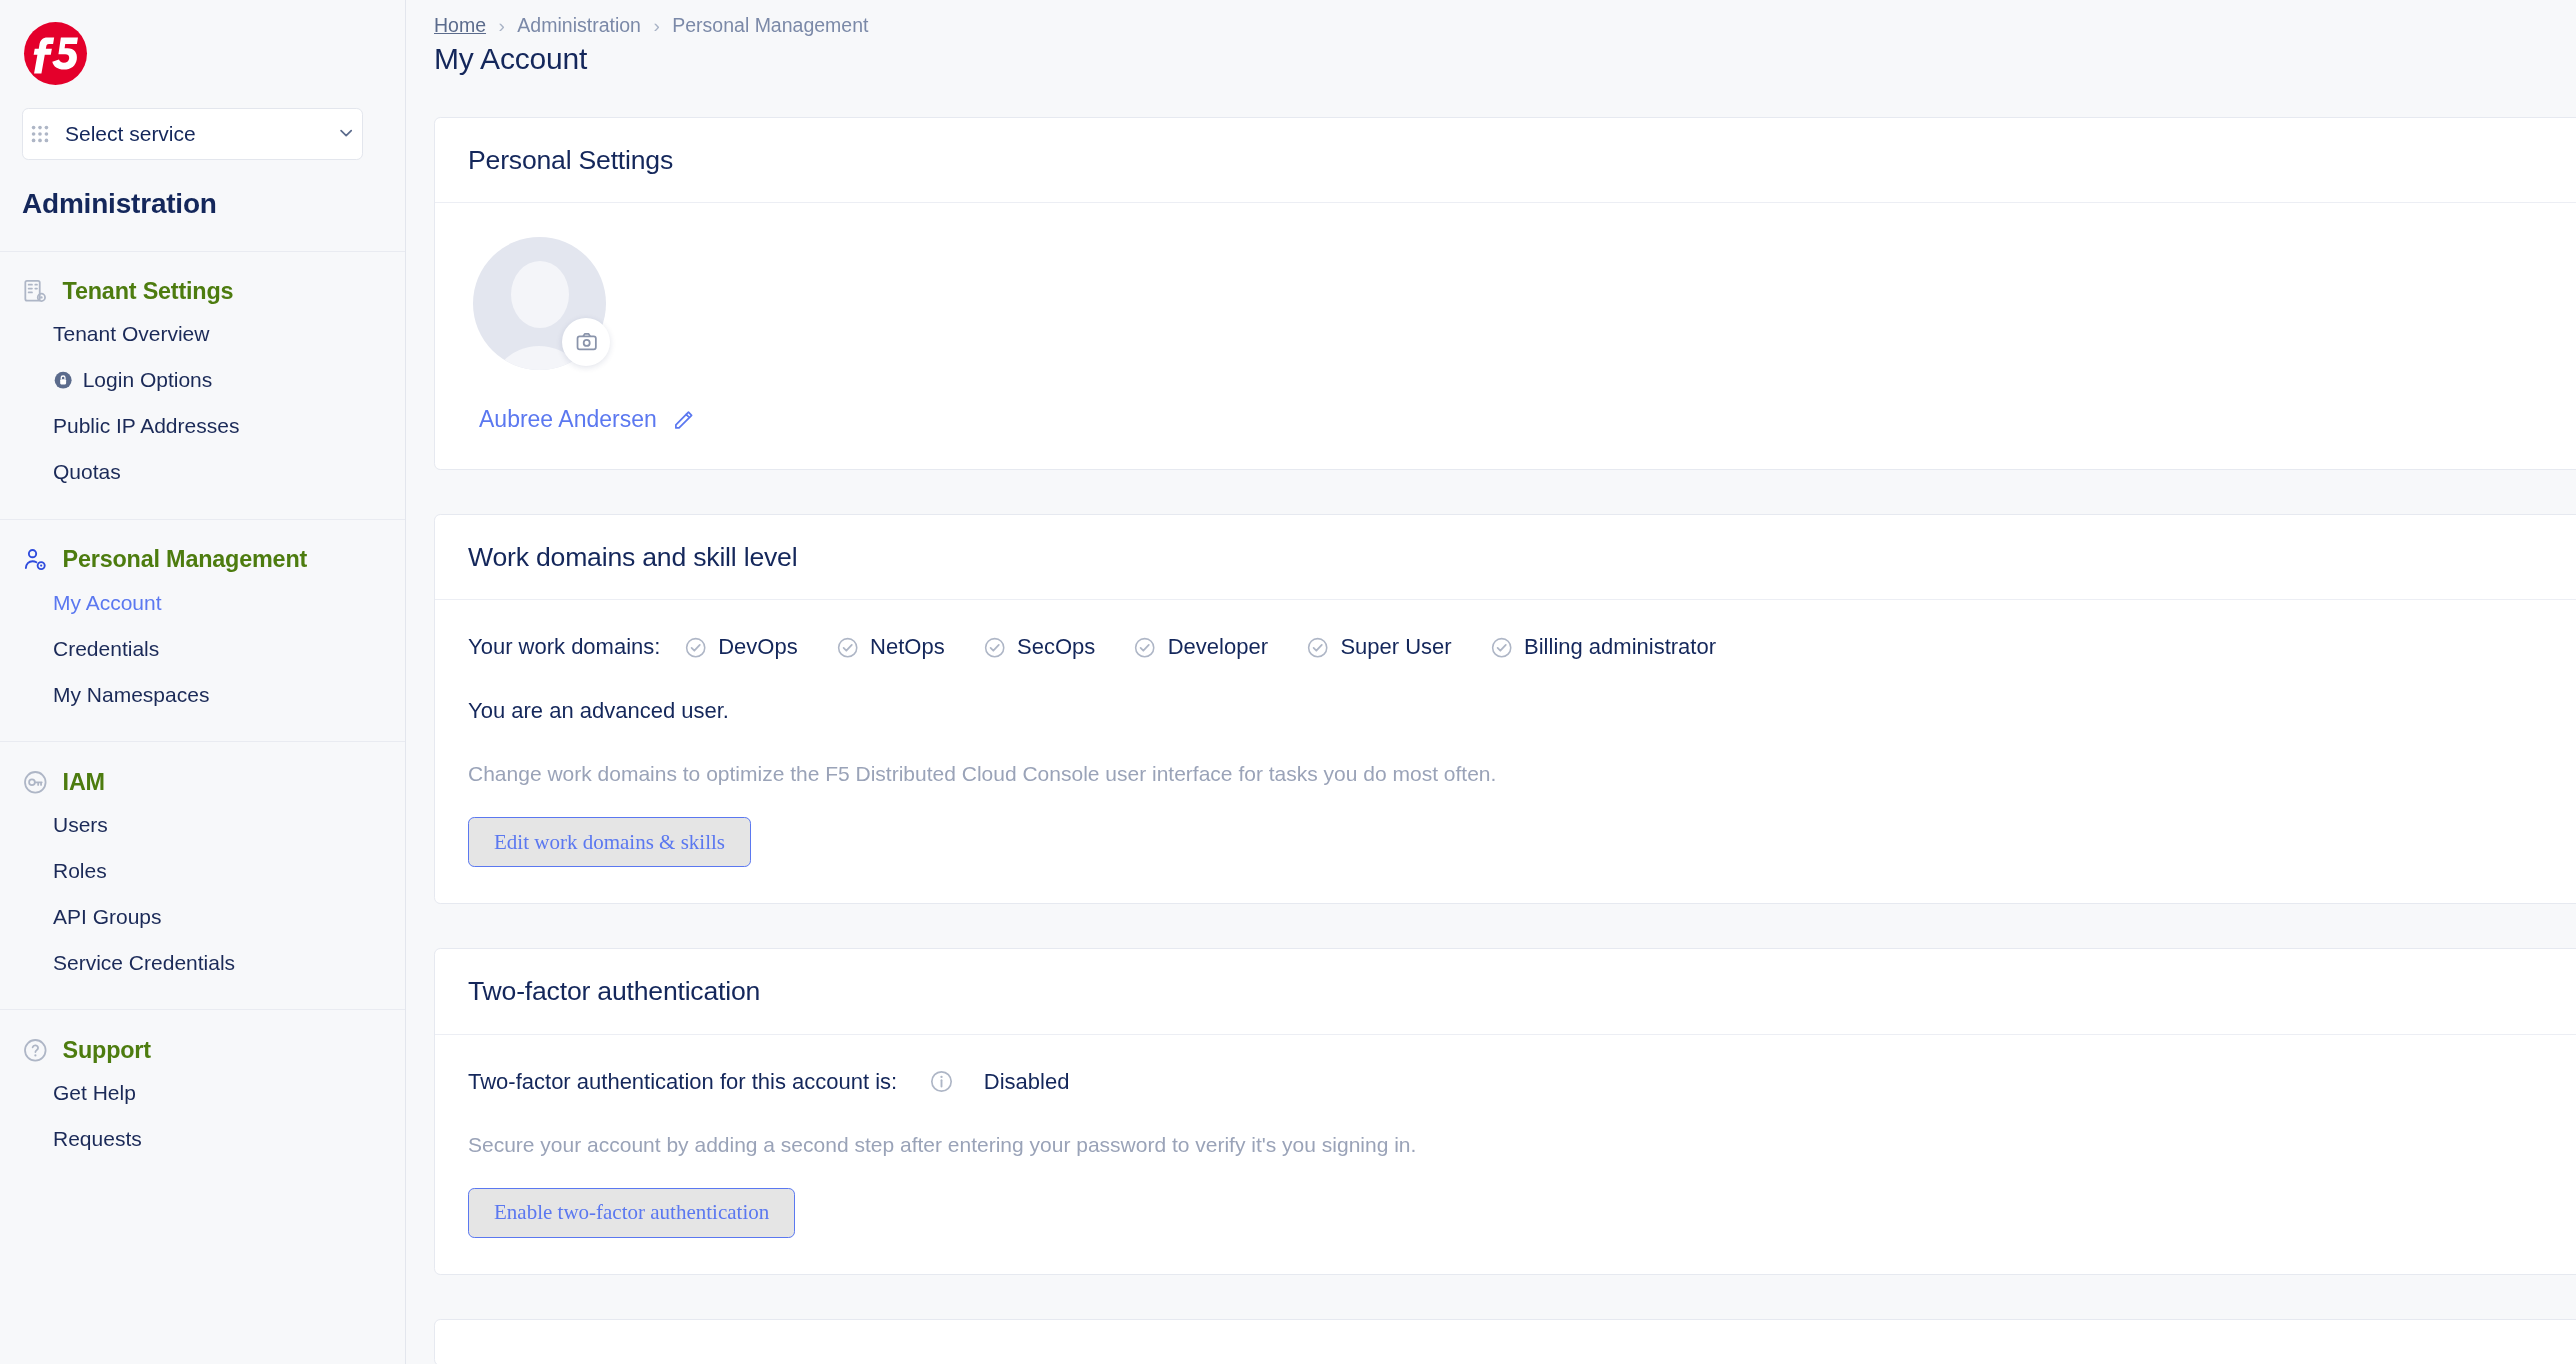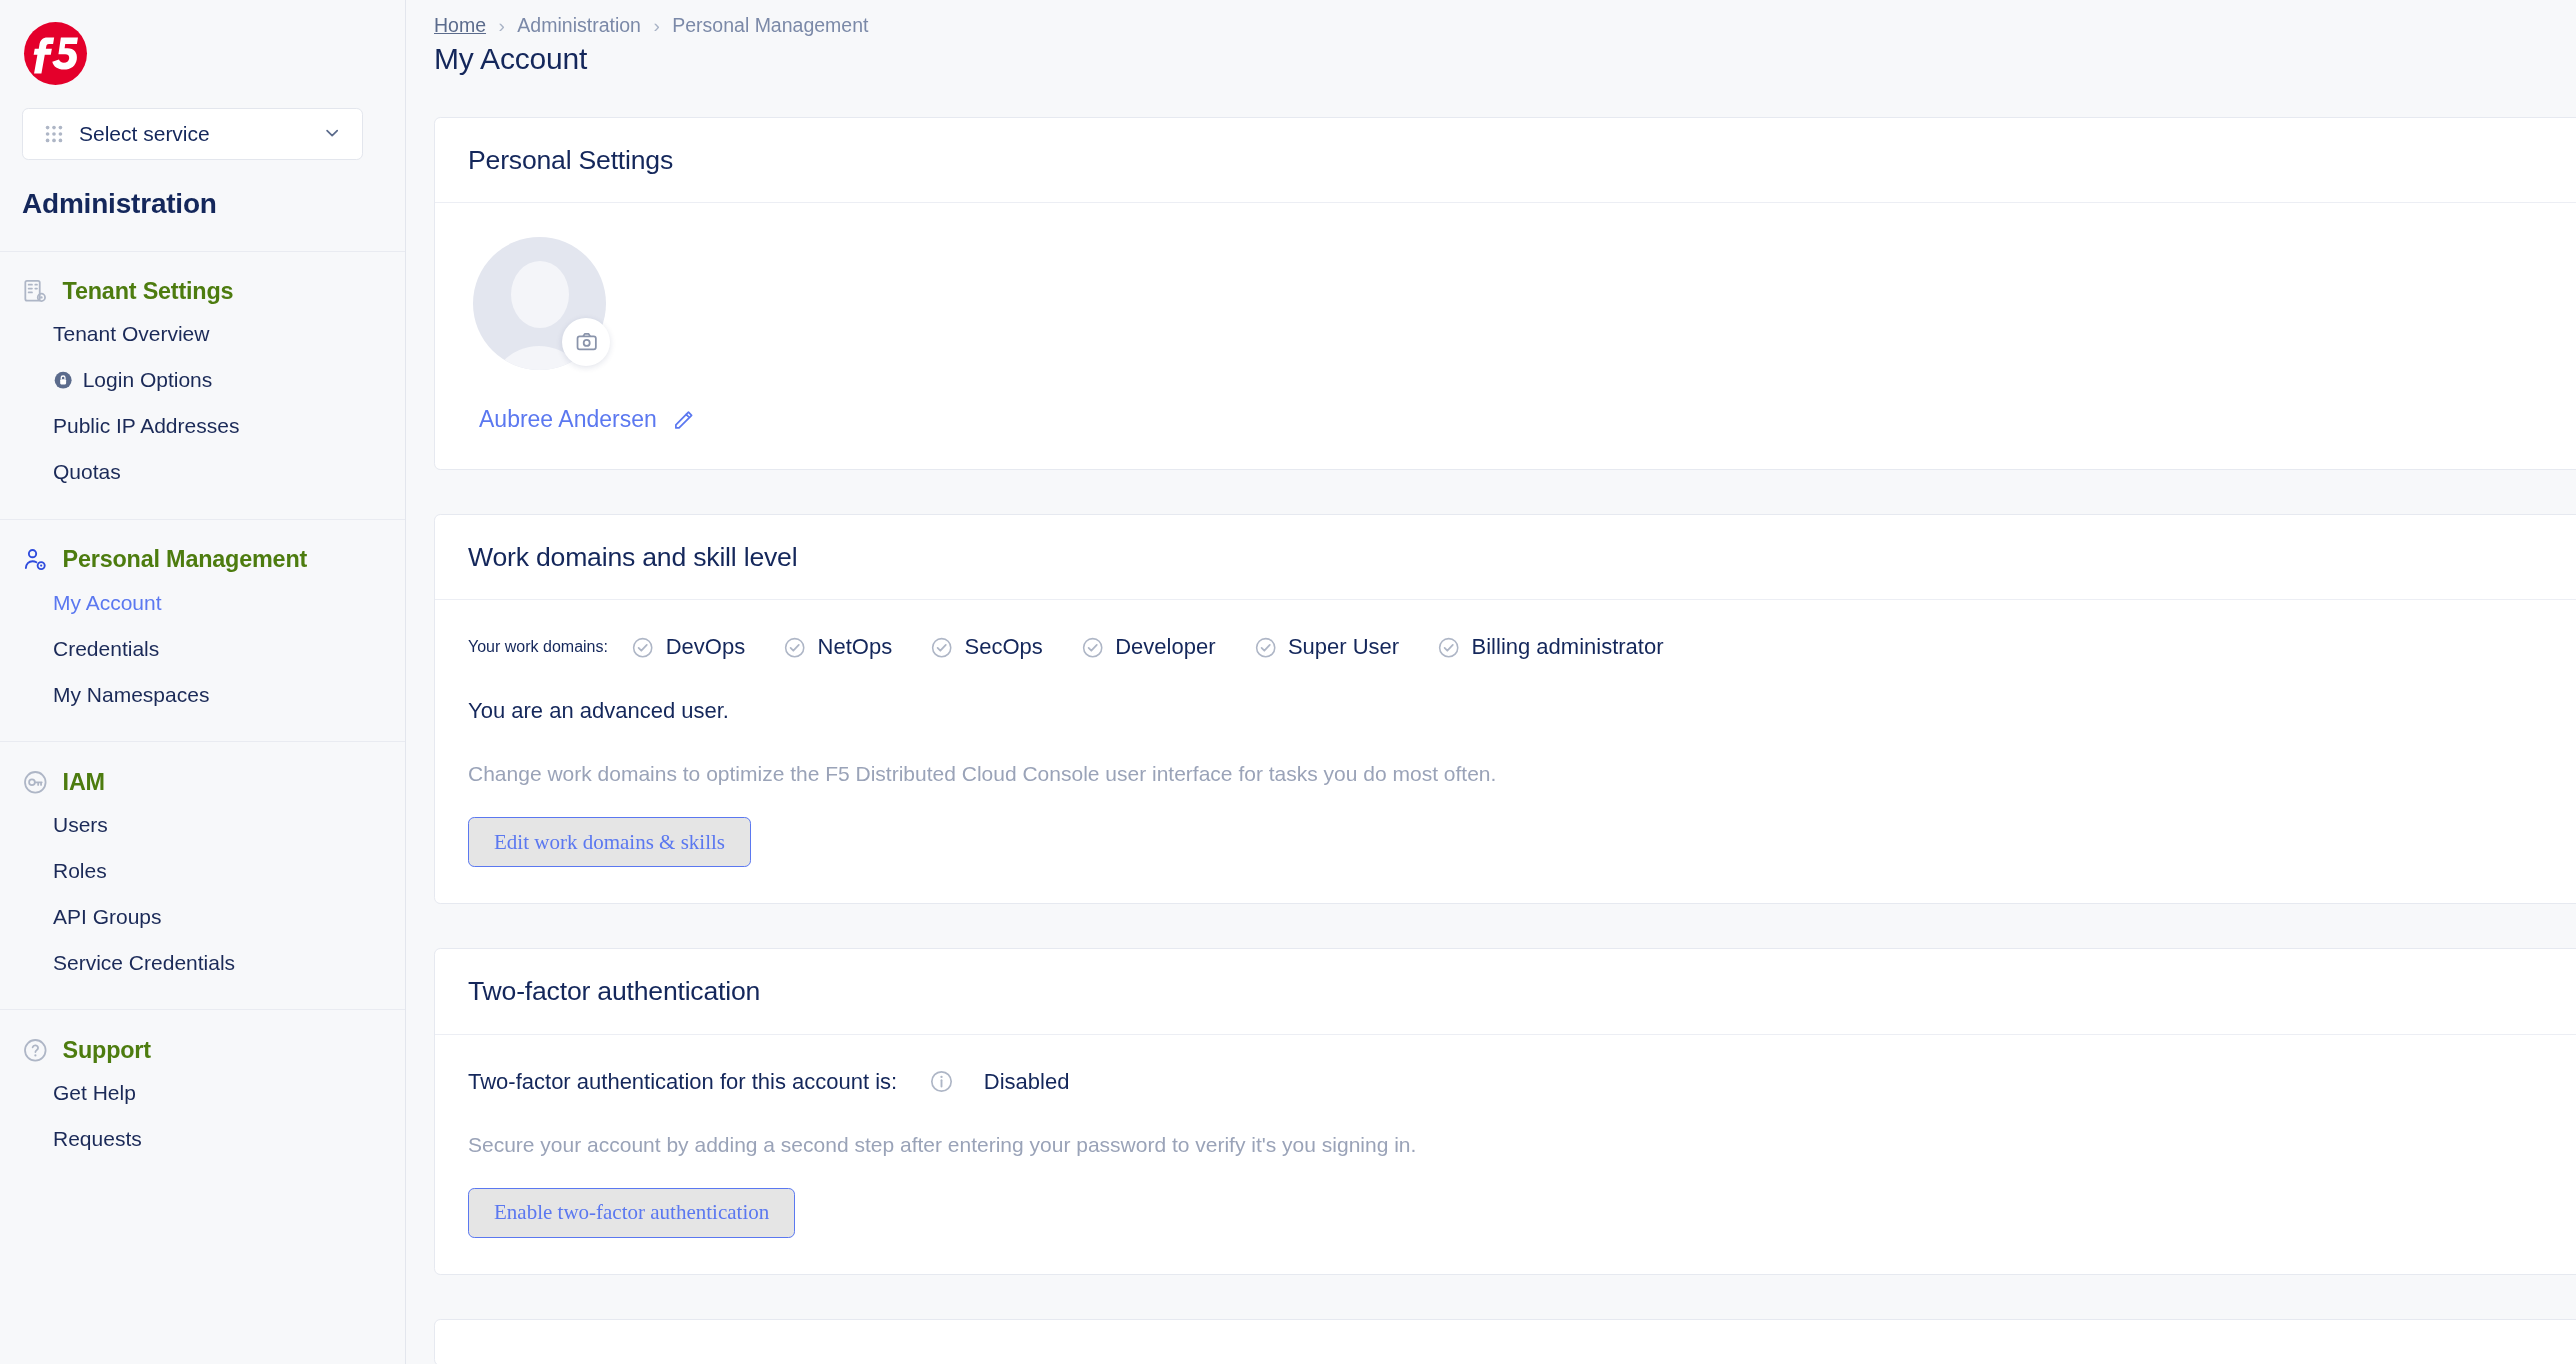--- a/index.html
+++ b/index.html
@@ -22,21 +22,21 @@
   }
   .sidebar-top { padding: 20.3px 22px 0 22px; }
   .f5-logo { width: 67px; height: 67px; display:block; margin-bottom: 20.3px; }
 
   .service-select {
     height: 52px; width: 341px;
     background: #ffffff;
     border: 1.6px solid #e3e6ed;
     border-radius: 6.3px;
     display: flex; align-items: center;
-    padding: 0 20px;
+    padding: 0 6px;
     gap: 14px;
     cursor: pointer;
   }
   .grid-icon { width: 22px; height: 22px; flex: 0 0 22px; }
   .service-select-label {
     font-size: 21px; color: #14275b; flex: 1;
   }
   .chev { width: 20.3px; height: 20.3px; flex: 0 0 20.3px; }
 
   .admin-title {
@@ -135,21 +135,21 @@
     cursor: pointer;
   }
   .cam-badge svg { width: 23.4px; height: 23.4px; }
 
   .name-row { display: flex; align-items: center; gap: 15.6px; margin-top: 36px; margin-left: 11px; }
   .user-name { font-size: 23px; color: #5b78f0; cursor: pointer; }
   .pencil { width: 23.4px; height: 23.4px; cursor: pointer; }
 
   
   .domains-row { display: flex; align-items: center; gap: 0; flex-wrap: nowrap; }
-  .domains-label { font-size: 16px; color: #14275b; margin-right: 23.4px; }
+  .domains-label { font-size: 22px; color: #14275b; margin-right: 23.4px; }
   .domain-chip { display: flex; align-items: center; gap: 11px; margin-right: 38px; }
   .domain-chip .ck { width: 23.4px; height: 23.4px; flex: 0 0 23.4px; }
   .domain-chip .dlabel { font-size: 22px; color: #14275b; white-space: nowrap; }
 
   .skill-line { font-size: 22px; color: #14275b; margin-top: 38px; }
   .hint-line { font-size: 21px; color: #9aa3b8; margin-top: 38px; }
 
   .btn-outline {
     margin-top: 31px;
     display: inline-flex; align-items: center; justify-content: center;

